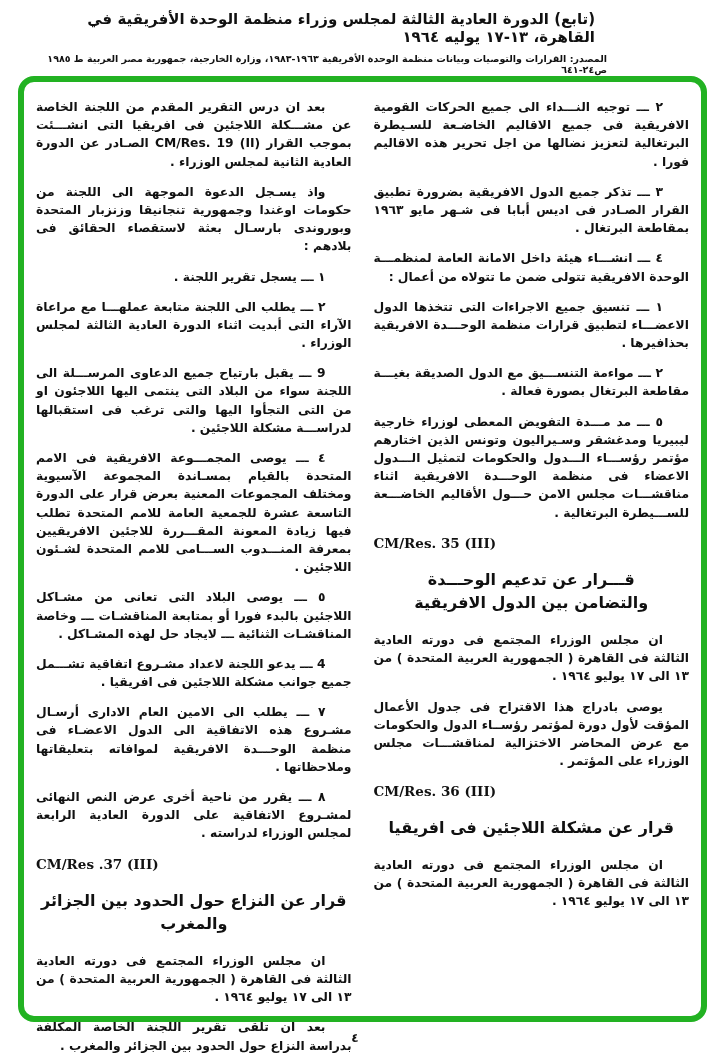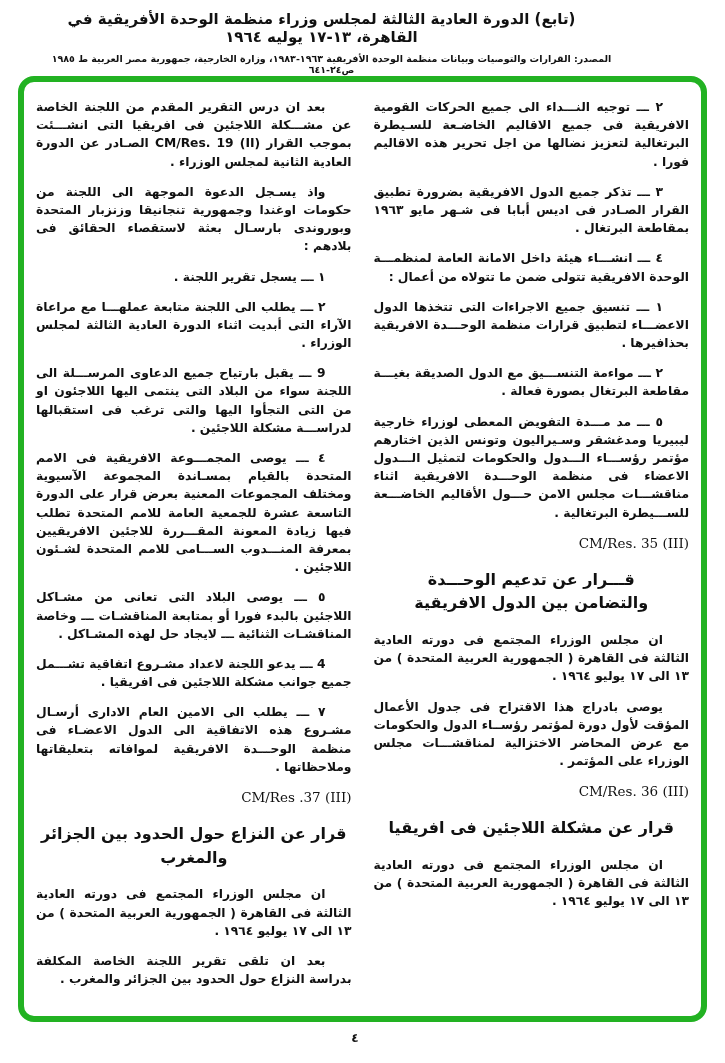--- a/index.html
+++ b/index.html
@@ -5,22 +5,22 @@
   html,body{margin:0;padding:0;}
   body{
     width:725px;height:1063px;
     background:#ffffff;
     font-family:"DejaVu Sans",sans-serif;
     color:#111;
     position:relative;
     overflow:hidden;
   }
   .header{
-    position:absolute;top:10px;left:12px;width:619px;
-    text-align:center;direction:rtl;
+    position:absolute;top:10px;left:6px;width:619px;
+    direction:rtl;
   }
   .title-main{
     font-size:15px;font-weight:bold;letter-spacing:0;
     padding:0 30px;
   }
   .title-source{
     font-size:9.5px;font-weight:bold;margin-top:7px;
     padding:0 18px;
     margin-left:20px;
   }
@@ -39,23 +39,23 @@
   }
   .col{
     flex:1 1 0;direction:rtl;
     font-size:12.3px;font-weight:bold;
     line-height:1.48;
     text-align:justify;
   }
   .col p{margin:0 0 12px 0;}
   .para,.clause{text-indent:26px;}
   .ref{
-    direction:ltr;text-align:right;text-indent:0;
+    direction:ltr;text-align:left;text-indent:0;
     font-family:"DejaVu Serif",serif;
-    font-size:13.5px;font-weight:normal;
+    font-size:13.5px;font-weight:bold;
     margin:6px 0 14px 0 !important;
   }
   .heading{
     text-align:center;text-indent:0;
     white-space:pre-line;
     font-size:16px;
     margin:4px 0 16px 0 !important;
   }
   .page-number{
     position:absolute;left:0;top:1031px;width:710px;
@@ -94,20 +94,21 @@
     <div class="col">
       <p class="para">بعد ان درس التقرير المقدم من اللجنة الخاصة عن مشـــكلة اللاجئين فى افريقيا التى انشـــئت بموجب القرار CM/Res. 19 (II) الصـادر عن الدورة العادية الثانية لمجلس الوزراء .</p>
       <p class="para">واذ يسـجل الدعوة الموجهة الى اللجنة من حكومات اوغندا وجمهورية تنجانيقا وزنزبار المتحدة وبوروندى بارسـال بعثة لاستقصاء الحقائق فى بلادهم :</p>
       <p class="clause">١ ـــ يسجل تقرير اللجنة .</p>
       <p class="clause">٢ ـــ يطلب الى اللجنة متابعة عملهـــا مع مراعاة الآراء التى أبديت اثناء الدورة العادية الثالثة لمجلس الوزراء .</p>
       <p class="clause">9 ـــ يقبل بارتياح جميع الدعاوى المرســـلة الى اللجنة سواء من البلاد التى ينتمى اليها اللاجئون او من التى التجأوا اليها والتى ترغب فى استقبالها لدراســـة مشكلة اللاجئين .</p>
       <p class="clause">٤ ـــ يوصى المجمـــوعة الافريقية فى الامم المتحدة بالقيام بمسـاندة المجموعة الآسيوية ومختلف المجموعات المعنية بعرض قرار على الدورة التاسعة عشرة للجمعية العامة للامم المتحدة تطلب فيها زيادة المعونة المقـــررة للاجئين الافريقيين بمعرفة المنـــدوب الســـامى للامم المتحدة لشـئون اللاجئين .</p>
       <p class="clause">٥ ـــ يوصى البلاد التى تعانى من مشـاكل اللاجئين بالبدء فورا أو بمتابعة المناقشـات ـــ وخاصة المناقشـات الثنائية ـــ لايجاد حل لهذه المشـاكل .</p>
       <p class="clause">4 ـــ يدعو اللجنة لاعداد مشـروع اتفاقية تشـــمل جميع جوانب مشكلة اللاجئين فى افريقيا .</p>
       <p class="clause">٧ ـــ يطلب الى الامين العام الادارى أرسـال مشـروع هذه الاتفاقية الى الدول الاعضـاء فى منظمة الوحـــدة الافريقية لموافاته بتعليقاتها وملاحظاتها .</p>
+      <p class="clause">٨ ـــ يقرر من ناحية أخرى عرض النص النهائى لمشـروع الاتفاقية على الدورة العادية الرابعة لمجلس الوزراء لدراسته .</p>
       <p class="ref">CM/Res .37 (III)</p>
       <p class="heading">قرار عن النزاع حول الحدود بين الجزائر والمغرب</p>
       <p class="para">ان مجلس الوزراء المجتمع فى دورته العادية الثالثة فى القاهرة ( الجمهورية العربية المتحدة ) من ١٣ الى ١٧ يوليو ١٩٦٤ .</p>
       <p class="para">بعد ان تلقى تقرير اللجنة الخاصة المكلفة بدراسة النزاع حول الحدود بين الجزائر والمغرب .</p>
     </div>
 
   </div>
 </div>
 
 <div class="page-number">٤</div>

